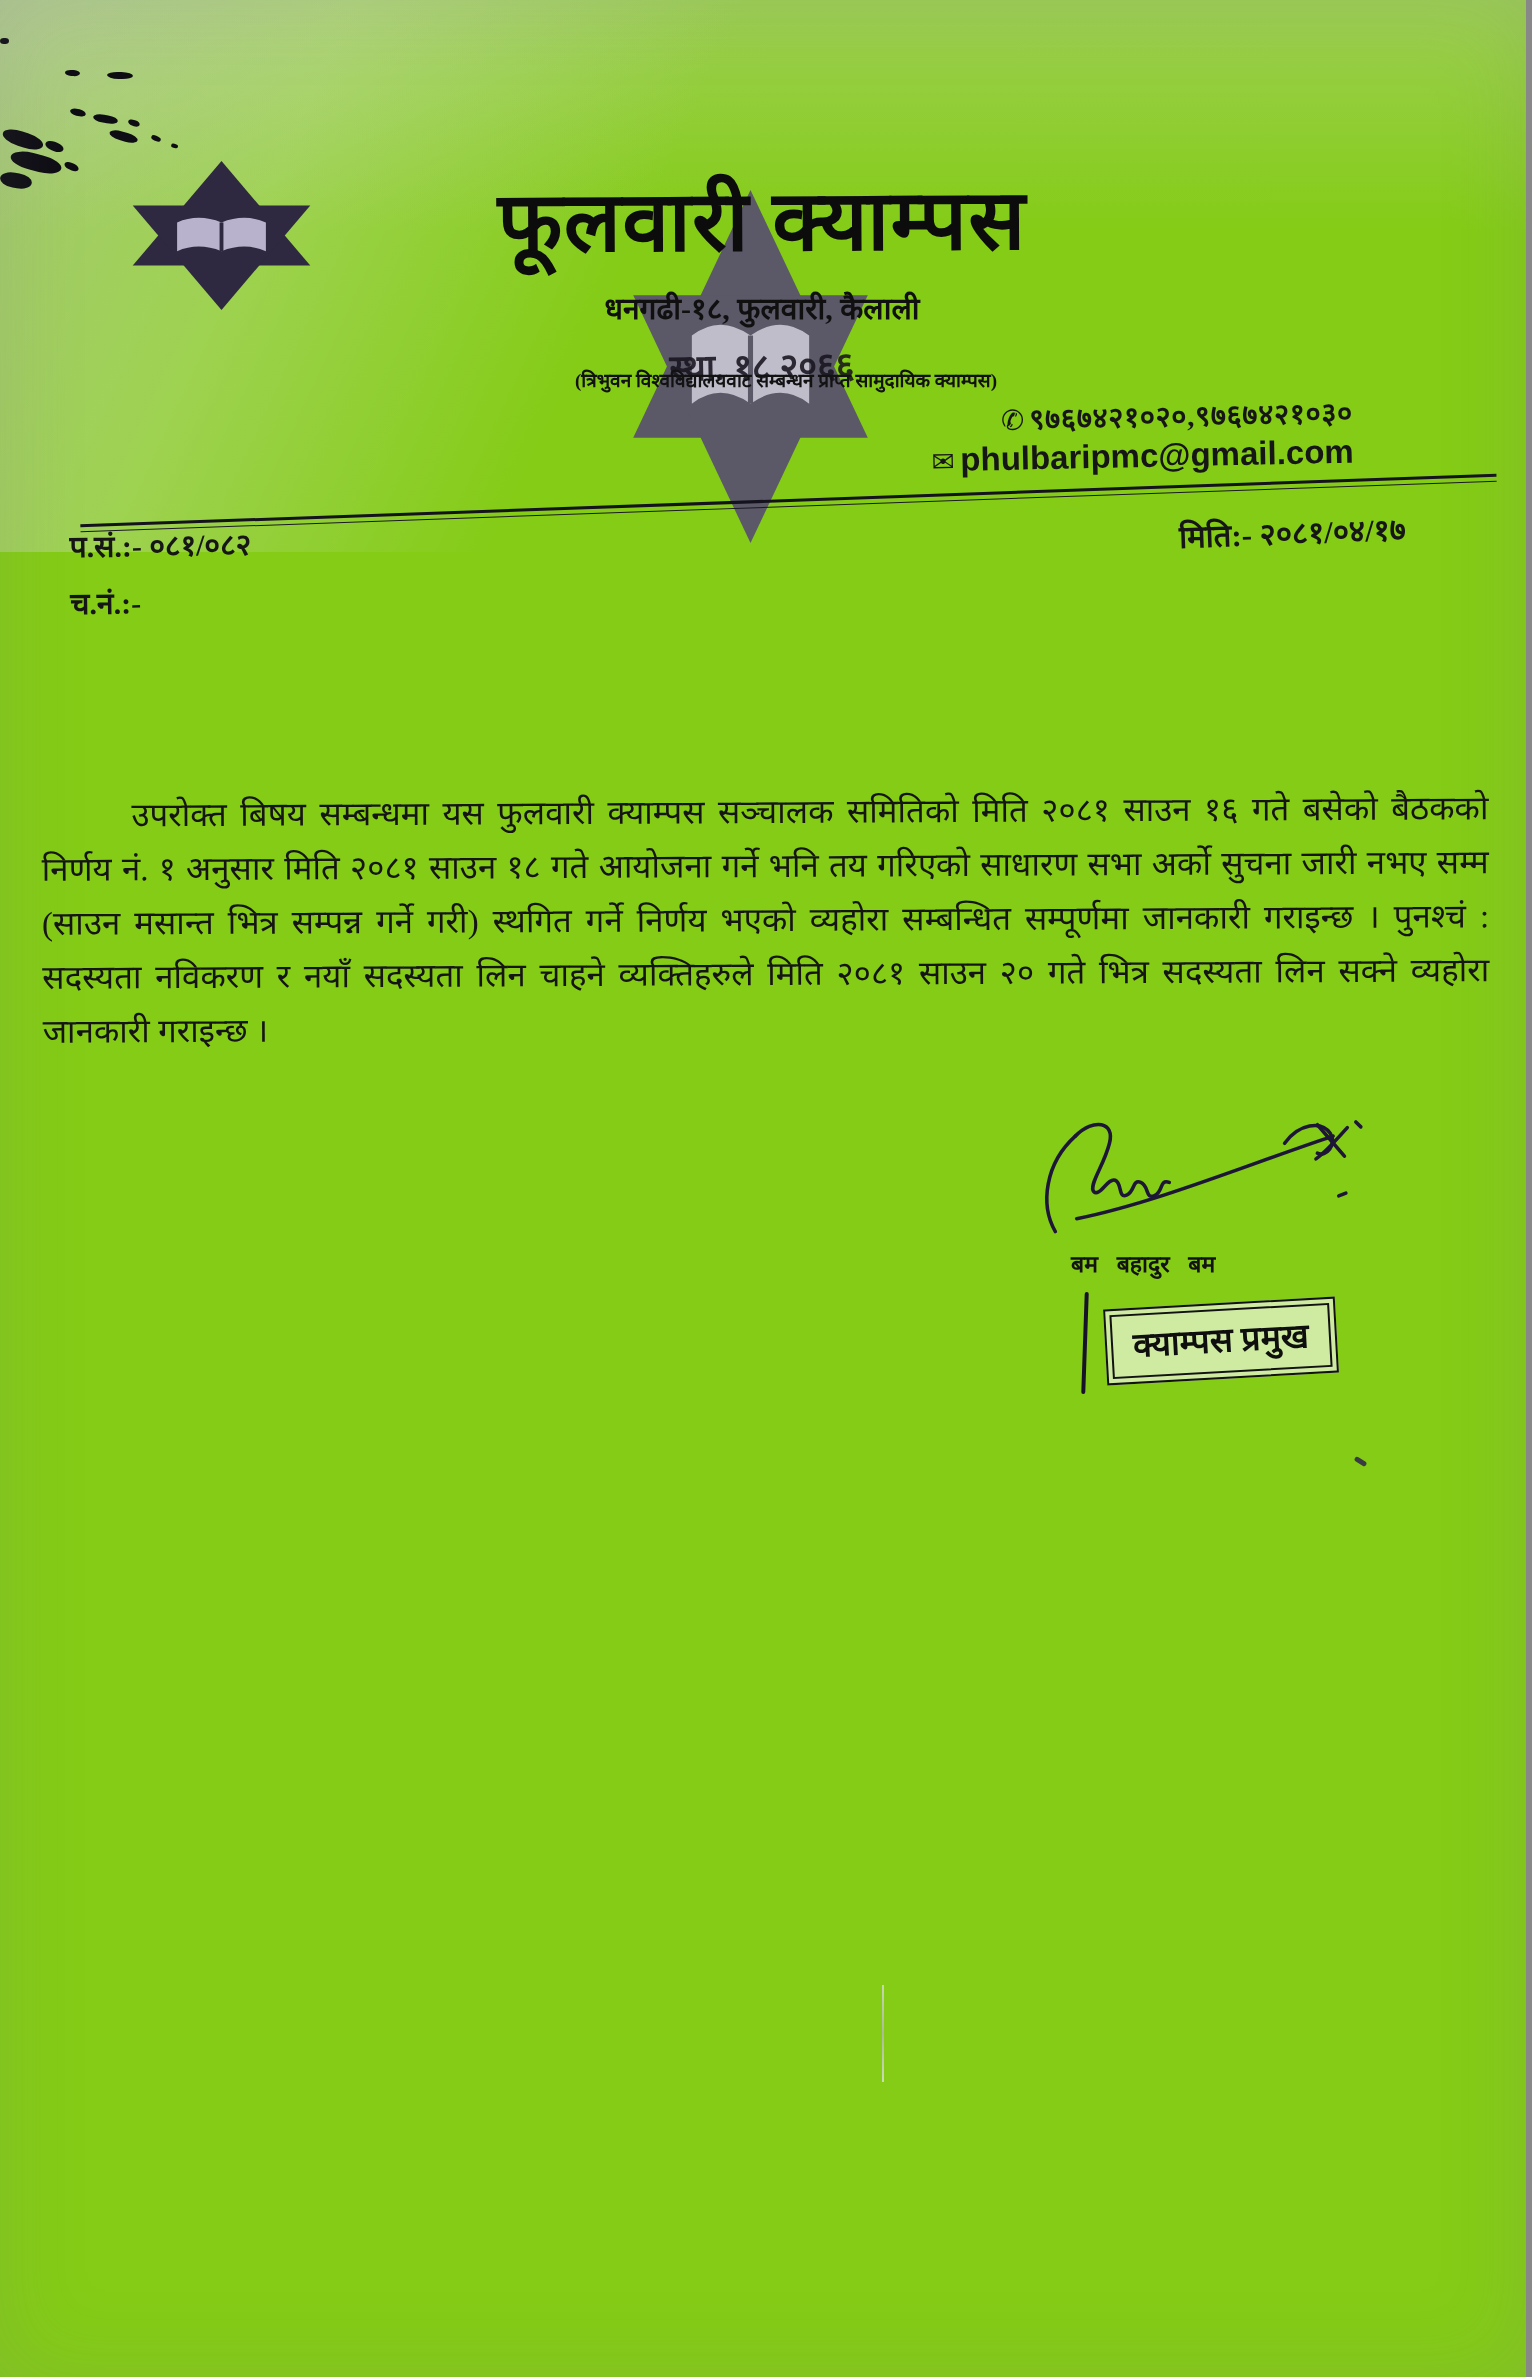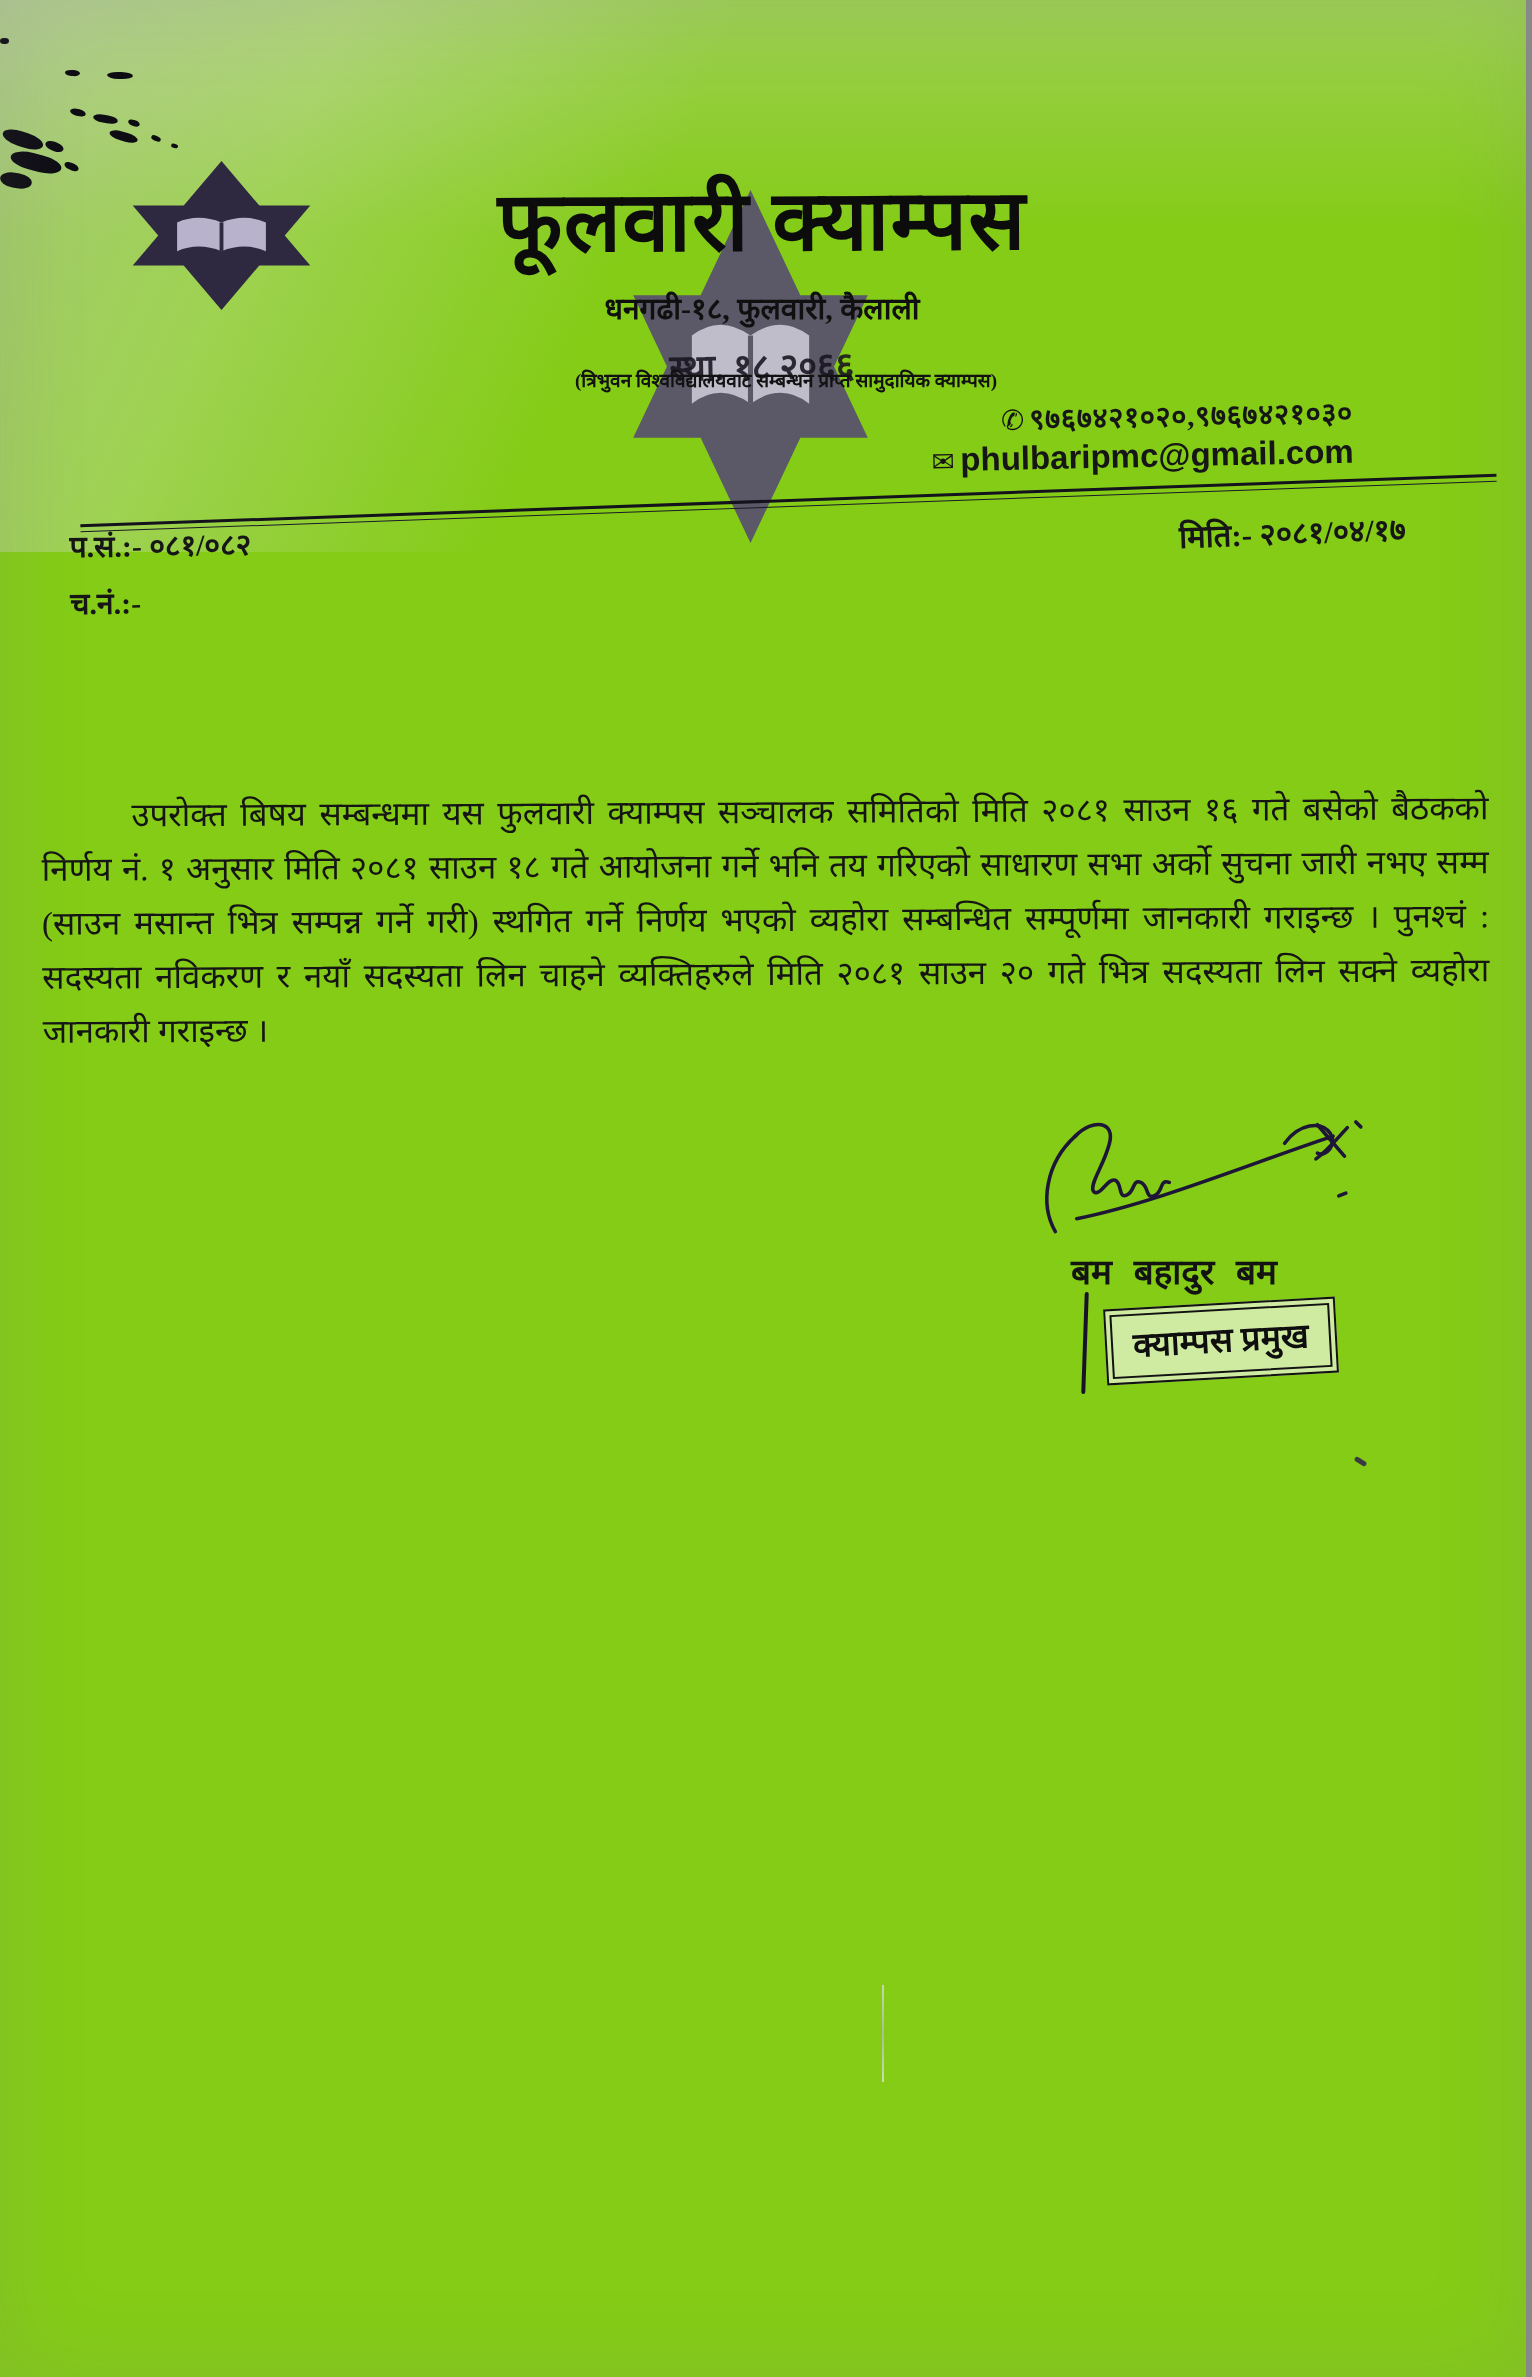--- a/index.html
+++ b/index.html
@@ -70,21 +70,21 @@
   .body-par{
     position:absolute;left:42px;top:785px;width:1447px;
     font-size:33px;line-height:54px;font-weight:500;
     text-align:justify;text-indent:90px;color:#151515;
     transform:rotate(-.3deg);
     margin:0;
   }
   .signature-svg{position:absolute;left:1034px;top:1109px;}
   .sig-name{
     position:absolute;left:1071px;top:1247px;
-    font-size:35px;font-weight:700;word-spacing:13px;color:#131313;
+    font-size:23px;font-weight:700;word-spacing:13px;color:#131313;
   }
   .pen-tick{
     position:absolute;left:1083px;top:1292px;width:3.6px;height:102px;
     background:#17122a;transform:rotate(2deg);border-radius:2.2px;
   }
   .desig-box{
     position:absolute;left:1105px;top:1303px;
     border:2.9px solid #121212;padding:3.6px;transform:rotate(-3.2deg);
     background:rgba(255,255,255,.6);
   }

